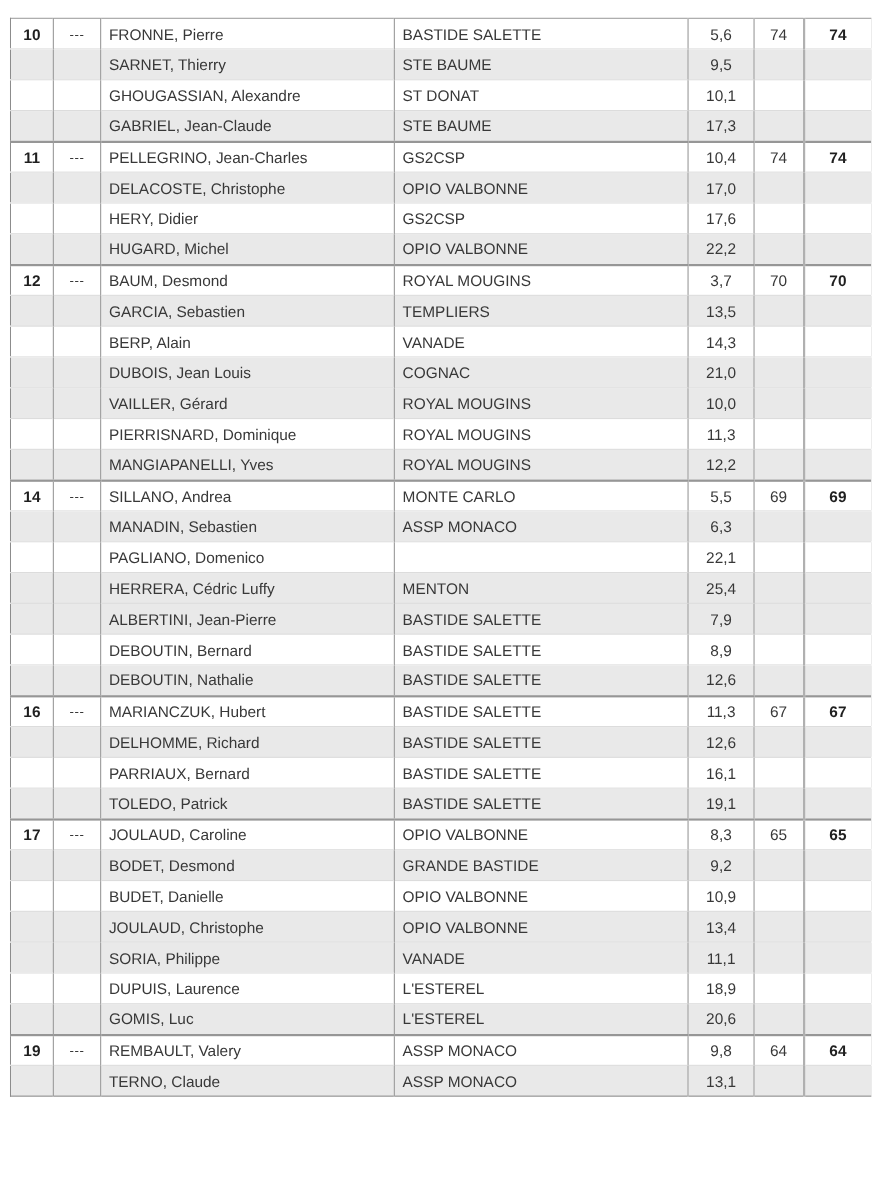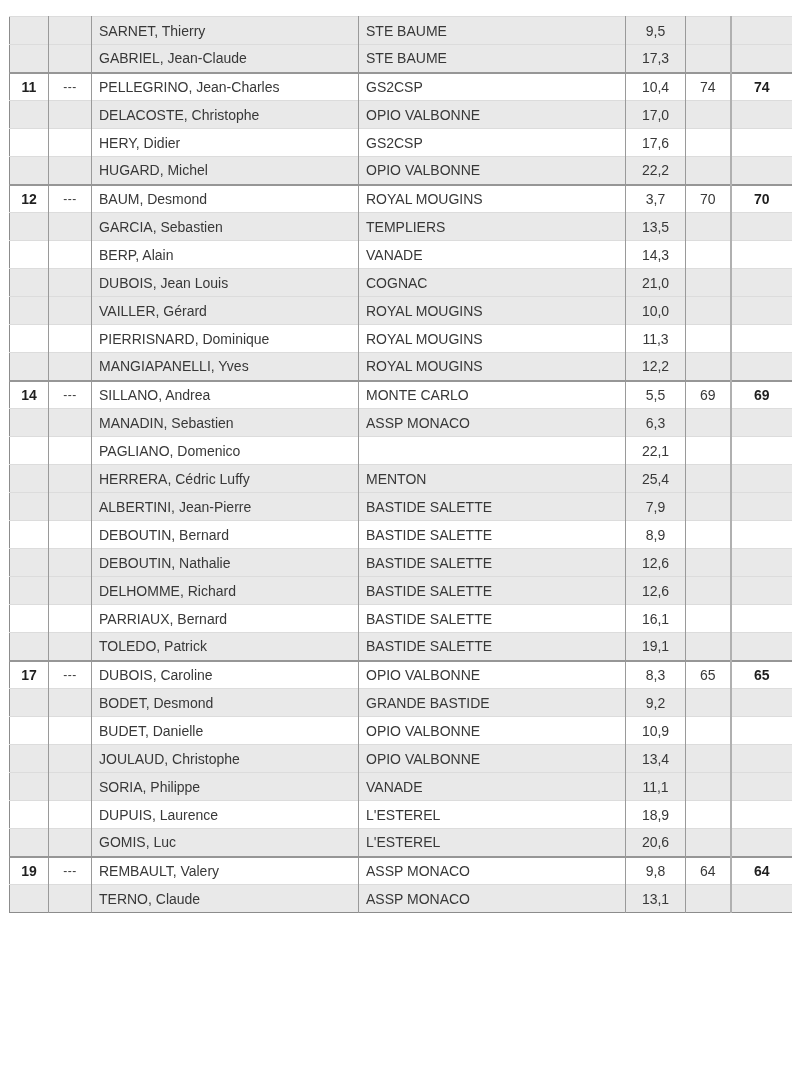--- a/index.html
+++ b/index.html
@@ -81,26 +81,44 @@
     <colgroup>
       <col class="c-rank">
       <col class="c-move">
       <col class="c-name">
       <col class="c-club">
       <col class="c-index">
       <col class="c-score">
       <col class="c-total">
     </colgroup>
     <tbody>
+        <tr>
+          <td class="col-rank">10</td>
+          <td class="col-move">---</td>
+          <td class="col-name">FRONNE, Pierre</td>
+          <td class="col-club">BASTIDE SALETTE</td>
+          <td class="col-index">5,6</td>
+          <td class="col-score">74</td>
+          <td class="col-total">74</td>
+        </tr>
         <tr class="inner-row zebra">
           <td class="col-rank"></td>
           <td class="col-move"></td>
           <td class="col-name">SARNET, Thierry</td>
           <td class="col-club">STE BAUME</td>
           <td class="col-index">9,5</td>
+          <td class="col-score"></td>
+          <td class="col-total"></td>
+        </tr>
+        <tr class="inner-row">
+          <td class="col-rank"></td>
+          <td class="col-move"></td>
+          <td class="col-name">GHOUGASSIAN, Alexandre</td>
+          <td class="col-club">ST DONAT</td>
+          <td class="col-index">10,1</td>
           <td class="col-score"></td>
           <td class="col-total"></td>
         </tr>
         <tr class="inner-row zebra">
           <td class="col-rank"></td>
           <td class="col-move"></td>
           <td class="col-name">GABRIEL, Jean-Claude</td>
           <td class="col-club">STE BAUME</td>
           <td class="col-index">17,3</td>
           <td class="col-score"></td>
@@ -261,20 +279,29 @@
         </tr>
         <tr class="inner-row zebra">
           <td class="col-rank"></td>
           <td class="col-move"></td>
           <td class="col-name">DEBOUTIN, Nathalie</td>
           <td class="col-club">BASTIDE SALETTE</td>
           <td class="col-index">12,6</td>
           <td class="col-score"></td>
           <td class="col-total"></td>
         </tr>
+        <tr class="group-start">
+          <td class="col-rank">16</td>
+          <td class="col-move">---</td>
+          <td class="col-name">MARIANCZUK, Hubert</td>
+          <td class="col-club">BASTIDE SALETTE</td>
+          <td class="col-index">11,3</td>
+          <td class="col-score">67</td>
+          <td class="col-total">67</td>
+        </tr>
         <tr class="inner-row zebra">
           <td class="col-rank"></td>
           <td class="col-move"></td>
           <td class="col-name">DELHOMME, Richard</td>
           <td class="col-club">BASTIDE SALETTE</td>
           <td class="col-index">12,6</td>
           <td class="col-score"></td>
           <td class="col-total"></td>
         </tr>
         <tr class="inner-row">
@@ -291,21 +318,21 @@
           <td class="col-move"></td>
           <td class="col-name">TOLEDO, Patrick</td>
           <td class="col-club">BASTIDE SALETTE</td>
           <td class="col-index">19,1</td>
           <td class="col-score"></td>
           <td class="col-total"></td>
         </tr>
         <tr class="group-start">
           <td class="col-rank">17</td>
           <td class="col-move">---</td>
-          <td class="col-name">DUBOIS, Caroline</td>
+          <td class="col-name">JOULAUD, Caroline</td>
           <td class="col-club">OPIO VALBONNE</td>
           <td class="col-index">8,3</td>
           <td class="col-score">65</td>
           <td class="col-total">65</td>
         </tr>
         <tr class="inner-row zebra">
           <td class="col-rank"></td>
           <td class="col-move"></td>
           <td class="col-name">BODET, Desmond</td>
           <td class="col-club">GRANDE BASTIDE</td>

